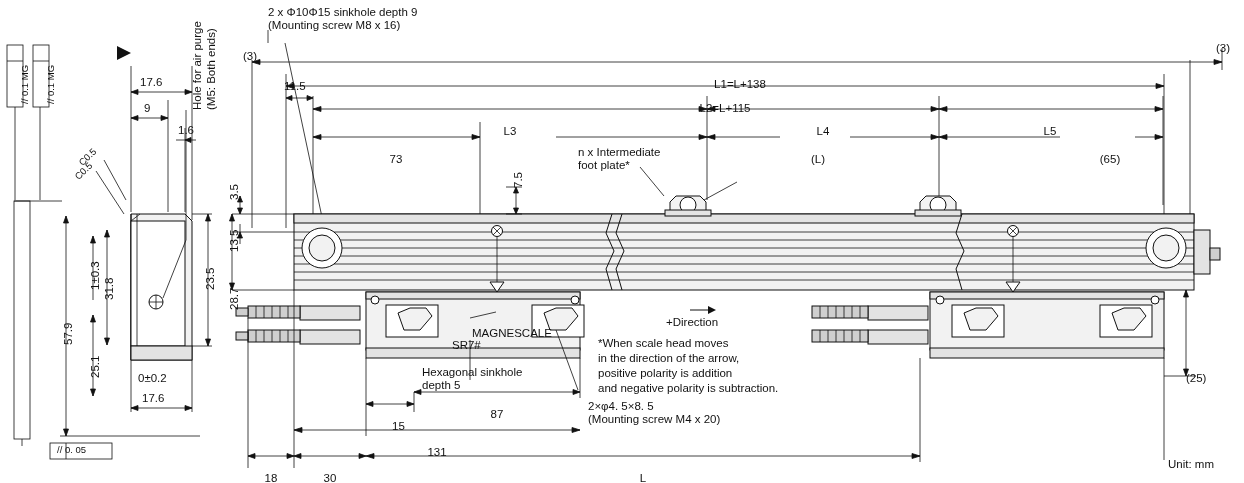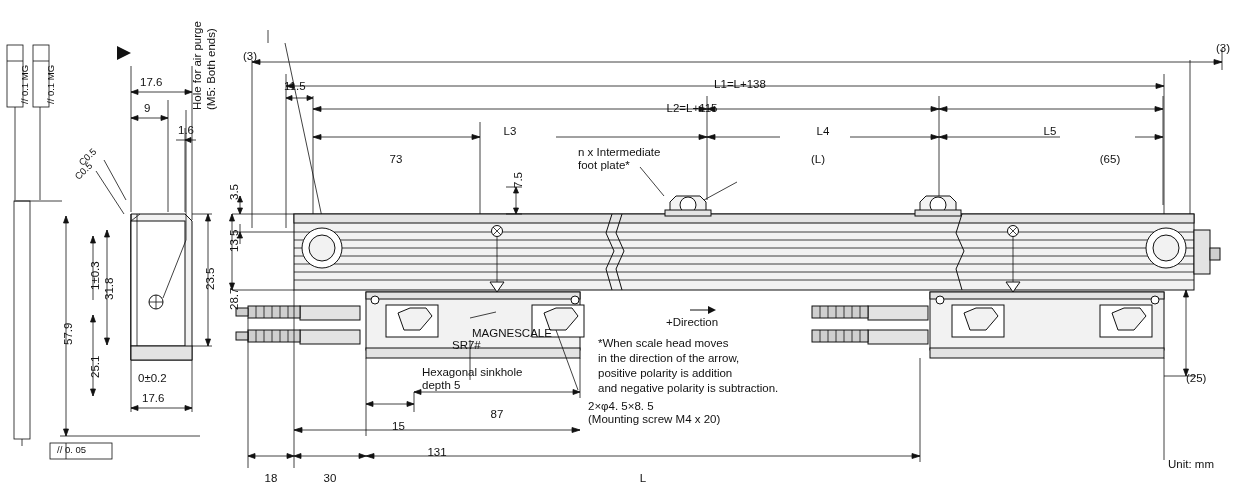--- a/index.html
+++ b/index.html
@@ -385,26 +385,28 @@
 <div class="lbl rot90" style="left:103px;top:300px;">31.8</div>
 <div class="lbl rot90" style="left:89px;top:290px;">1±0.3</div>
 <div class="lbl rot90" style="left:62px;top:345px;">57.9</div>
 <div class="lbl rot90" style="left:89px;top:378px;">25.1</div>
 <div class="lbl" style="left:138px;top:372px;">0±0.2</div>
 <div class="lbl" style="left:142px;top:392px;">17.6</div>
 
 <div class="lbl rot90" style="left:190px;top:110px;width:120px;line-height:1.25;">Hole for air purge
 (M5: Both ends)</div>
 
+<div class="lbl" style="left:268px;top:6px;">2 x Φ10Φ15 sinkhole depth 9
+(Mounting screw M8 x 16)</div>
 <div class="lbl" style="left:243px;top:50px;">(3)</div>
 <div class="lbl" style="left:1216px;top:42px;">(3)</div>
 <div class="lbl" style="left:284px;top:80px;">11.5</div>
 
 <div class="lbl c" style="left:690px;top:46px;width:100px;">L1=L+138</div>
-<div class="lbl c" style="left:642px;top:70px;width:100px;">L2=L+115</div>
+<div class="lbl c" style="left:675px;top:70px;width:100px;">L2=L+115</div>
 <div class="lbl c" style="left:485px;top:93px;width:50px;">L3</div>
 <div class="lbl c" style="left:798px;top:93px;width:50px;">L4</div>
 <div class="lbl c" style="left:1025px;top:93px;width:50px;">L5</div>
 <div class="lbl c" style="left:371px;top:121px;width:50px;">73</div>
 <div class="lbl c" style="left:793px;top:121px;width:50px;">(L)</div>
 <div class="lbl c" style="left:1085px;top:121px;width:50px;">(65)</div>
 
 <div class="lbl rot90" style="left:228px;top:200px;">3.5</div>
 <div class="lbl rot90" style="left:228px;top:252px;">13.5</div>
 <div class="lbl rot90" style="left:228px;top:310px;">28.7</div>

